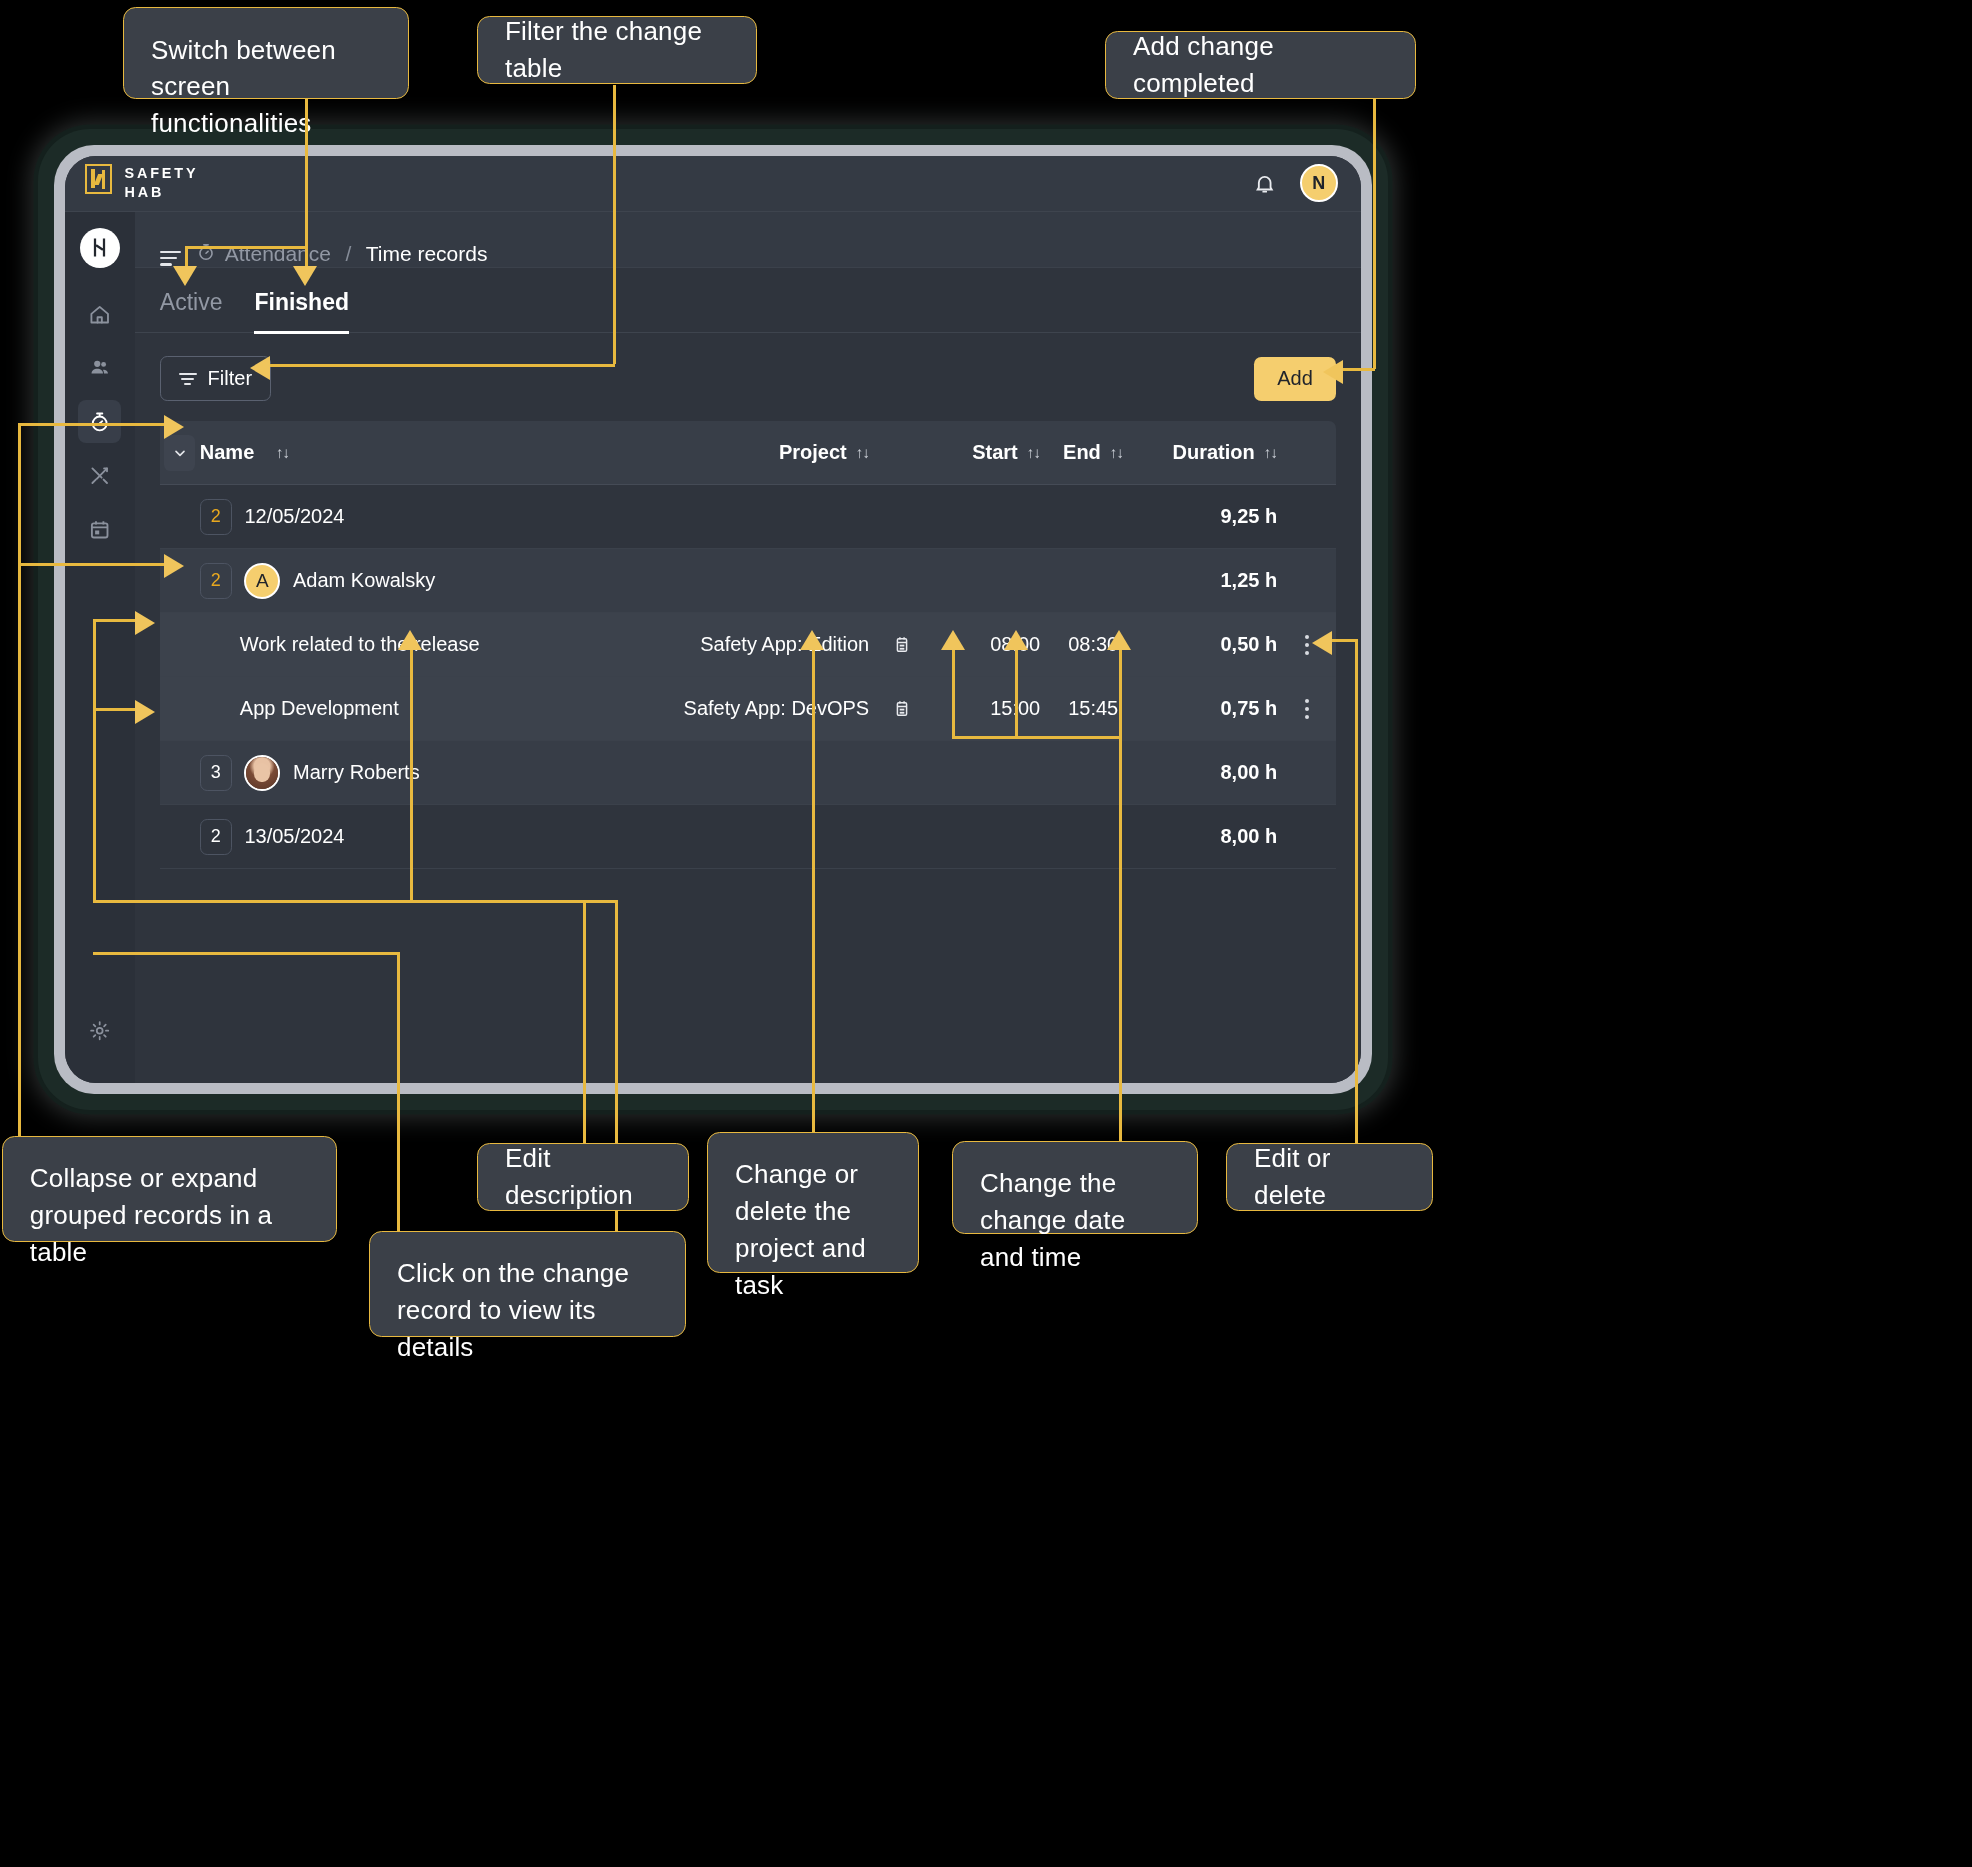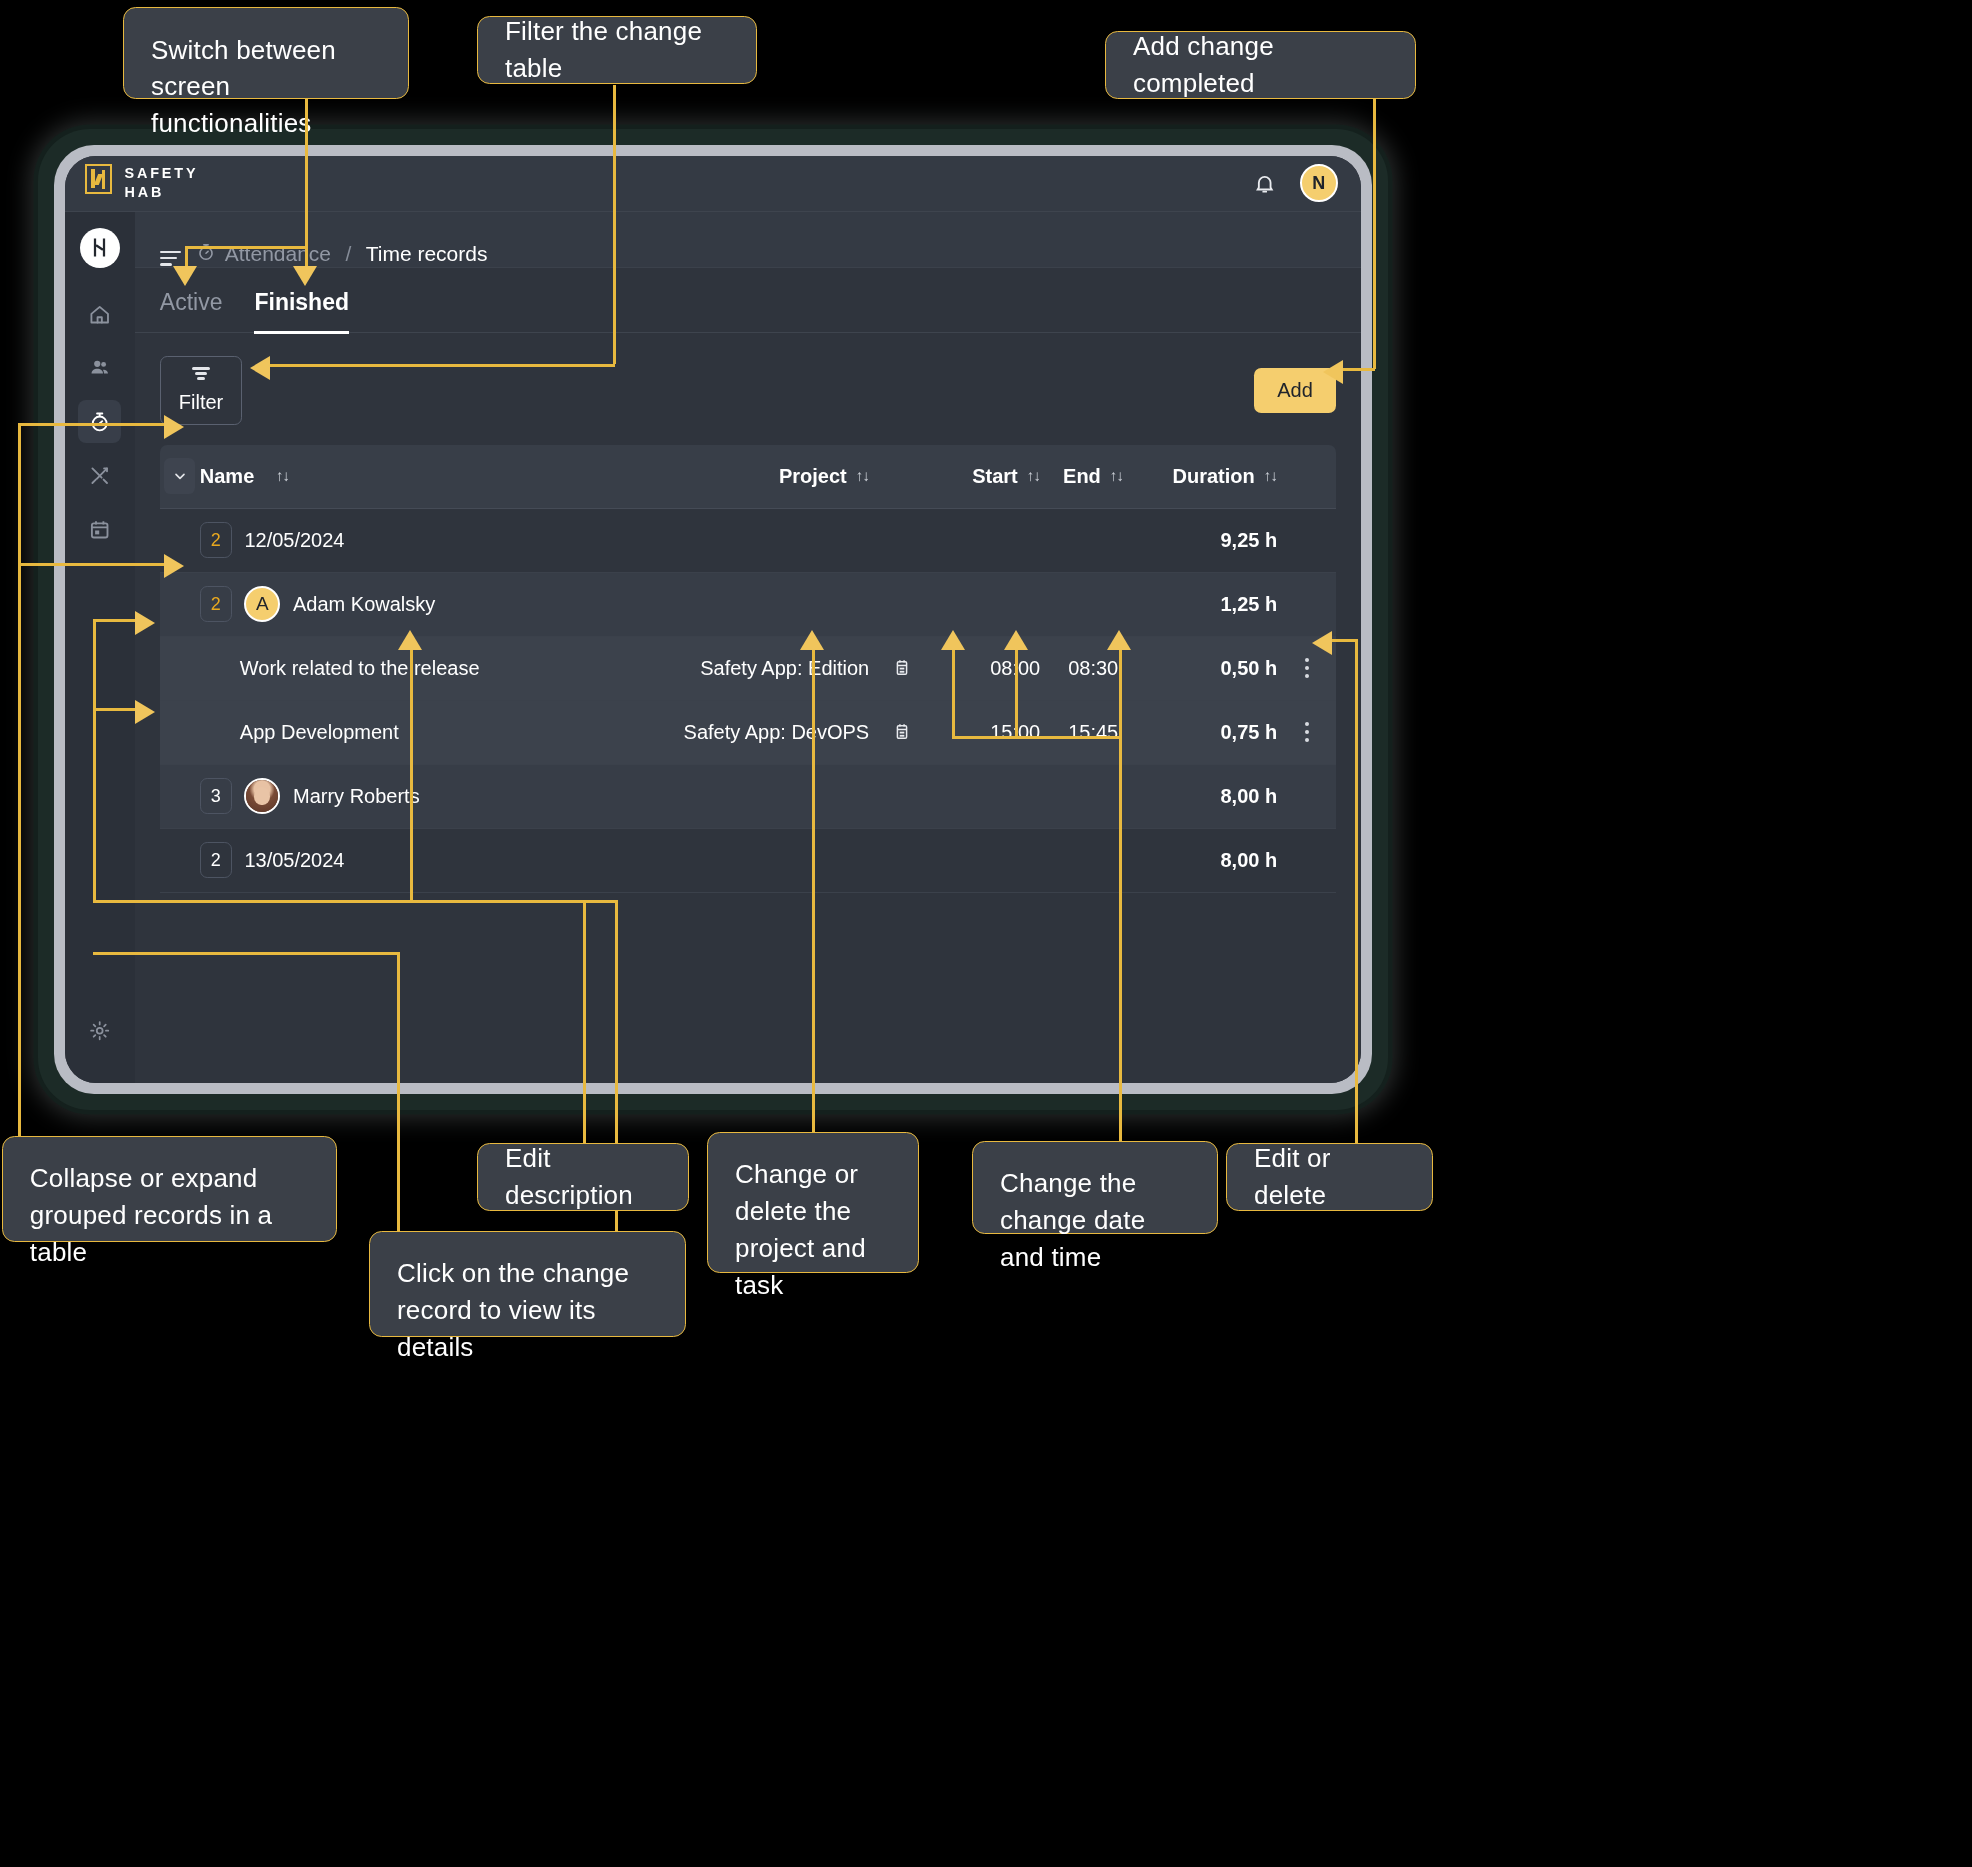--- a/index.html
+++ b/index.html
@@ -149,21 +149,20 @@
 
   #toolbar {
     flex:0 0 auto; padding: 23.4px 25px 20px 25px;
     display:flex; align-items:center;
   }
   #filter-btn {
     display:flex; align-items:center; gap:10.8px;
     border:0.9px solid #5a6170; border-radius:7.2px;
     padding: 10px 18px; color:#fff; font-size:20px; cursor:pointer;
     background: transparent;
-    flex-direction: column;
   }
   .filter-ico { width:18px;height:12.6px; position:relative; }
   .filter-ico span { position:absolute; left:0; height:2.3px; background:#e4e6ea; border-radius:1.8px;}
   .filter-ico span:nth-child(1){top:0;width:18px;}
   .filter-ico span:nth-child(2){top:5px;width:12.6px; left:2.7px;}
   .filter-ico span:nth-child(3){top:10px;width:7.2px; left:5.4px;}
   #add-btn {
     margin-left:auto; background:#f5ce6e; color:#20242b;
     border:none; border-radius:7.2px; padding:10.8px 23.4px;
     font-size:20px; cursor:pointer; font-family:inherit;
@@ -538,21 +537,21 @@
   <div class="callout" style="left:477px; top:1143px; width:212px; height:68px; display:flex; align-items:center;">Edit description</div>
   <div class="cline v" style="left:583px; top:900px; height:243px;"></div>
   <div class="cline h" style="left:410px; top:900px; width:176px;"></div>
   <div class="cline v" style="left:410px; top:650px; height:252px;"></div>
   <div class="arrowhead ah-up" style="left:398px; top:630px;"></div>
 
   <div class="callout" style="left:707px; top:1132px; width:212px; height:141px;">Change or delete the project and task</div>
   <div class="cline v" style="left:812px; top:650px; height:482px;"></div>
   <div class="arrowhead ah-up" style="left:800px; top:630px;"></div>
 
-  <div class="callout" style="left:972px; top:1141px; width:246px; height:93px;">Change the change date and time</div>
+  <div class="callout" style="left:952px; top:1141px; width:246px; height:93px;">Change the change date and time</div>
   <div class="cline v" style="left:1119px; top:650px; height:491px;"></div>
   <div class="arrowhead ah-up" style="left:1107px; top:630px;"></div>
   <div class="cline h" style="left:952px; top:736px; width:169px;"></div>
   <div class="cline v" style="left:1015px; top:650px; height:88px;"></div>
   <div class="arrowhead ah-up" style="left:1004px; top:630px;"></div>
   <div class="cline v" style="left:952px; top:650px; height:88px;"></div>
   <div class="arrowhead ah-up" style="left:941px; top:630px;"></div>
 
   <div class="callout" style="left:1226px; top:1143px; width:207px; height:68px; display:flex; align-items:center;">Edit or delete</div>
   <div class="cline v" style="left:1355px; top:639px; height:504px;"></div>

